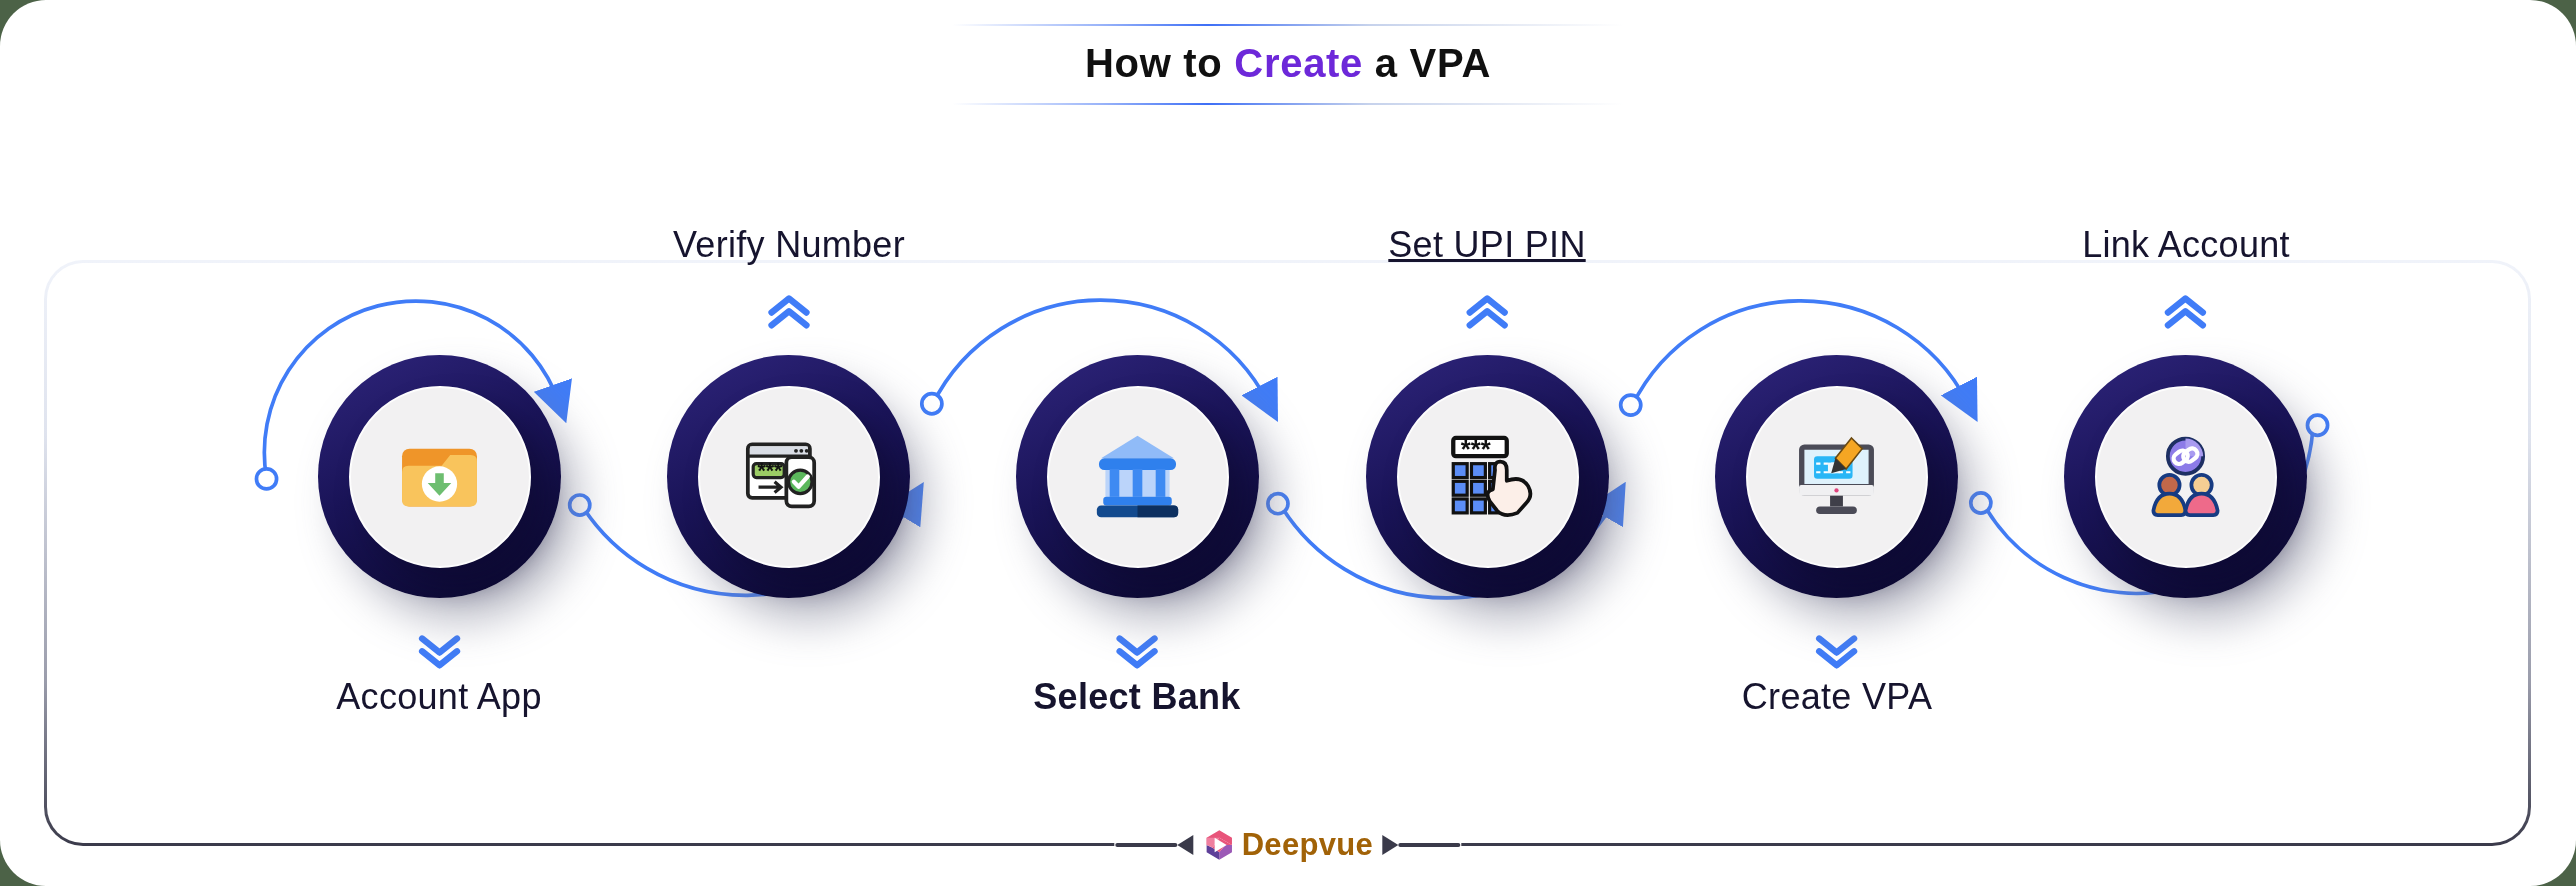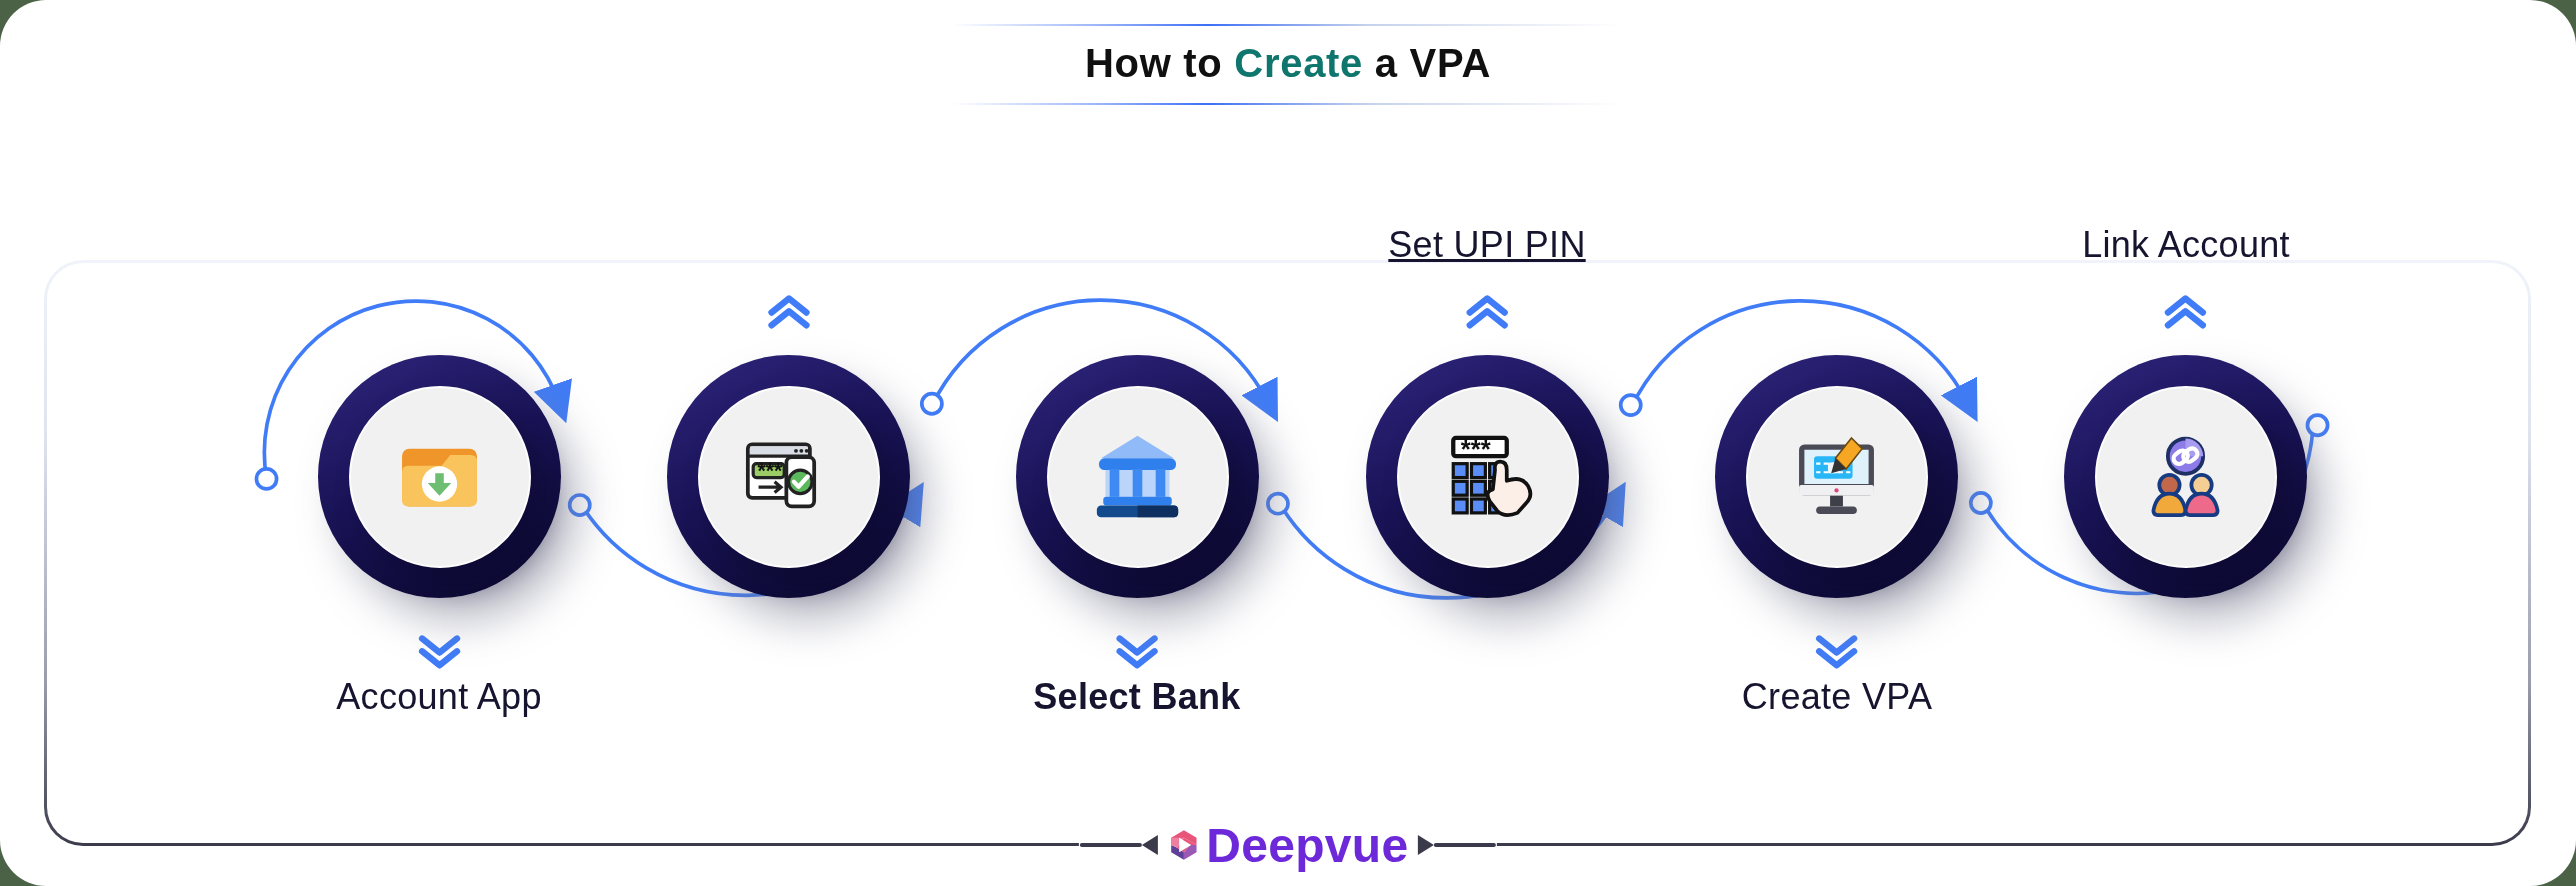--- a/index.html
+++ b/index.html
@@ -21,21 +21,21 @@
     width:671px;text-align:center;
   }
   .title-line{
     height:2px;width:100%;border:none;margin:0;
     background:linear-gradient(90deg,rgba(62,111,246,0) 0%,#9ab4f9 22%,#3E6FF6 38%,#c6d2ec 62%,#e4e9f4 82%,rgba(228,233,244,0) 100%);
   }
   .title-text{
     font-size:40px;font-weight:bold;color:#101010;
     padding:14.8px 0 17.4px 0;white-space:pre;letter-spacing:0.7px;
   }
-  .title-text .hl{color:#0f766e;}
+  .title-text .hl{color:#6d28d9;}
   
   .card{
     position:absolute;left:44px;top:260px;width:2487px;height:586px;
     border-radius:39px;
     background:linear-gradient(180deg,#f0f3fa 0%,#dfe3ee 30%,#9a9cab 72%,#3A3A4A 100%);
   }
   .card::before{
     content:'';position:absolute;inset:2.7px;background:#ffffff;border-radius:36px;
   }
   
@@ -65,21 +65,21 @@
   
   .footer{
     position:absolute;left:1288px;top:821px;transform:translateX(-50%);
     height:48px;display:flex;align-items:center;background:#ffffff;
     padding:0 1.3px;z-index:5;
   }
   .brand-line{width:62px;height:3.4px;background:#3A3A4A;border-radius:2px;}
   .tri-left{width:0;height:0;border-top:10px solid transparent;border-bottom:10px solid transparent;border-right:16px solid #3A3A4A;}
   .tri-right{width:0;height:0;border-top:10px solid transparent;border-bottom:10px solid transparent;border-left:16px solid #3A3A4A;}
   .brand-logo{margin:0 6.7px 0 9.4px;display:flex;align-items:center;}
-  .brand-text{font-size:48px;font-weight:bold;color:#6d28d9;letter-spacing:0.3px;margin-right:9.4px;}
+  .brand-text{font-size:31px;font-weight:bold;color:#a16207;letter-spacing:0.3px;margin-right:9.4px;}
 </style>
 </head>
 <body>
 
 <div class="surface">
 
   <div class="card"></div>
 
   <div class="title-wrap">
     <div class="title-line"></div>
@@ -229,20 +229,21 @@
         <rect x="47.5" y="25" width="14" height="10" rx="5" transform="rotate(-38 54.5 30)" fill="none" stroke="#ffffff" stroke-width="4"></rect>
         <circle cx="35" cy="58" r="9.5" fill="#C2684A" stroke="#173B82" stroke-width="3.5"></circle>
         <path d="M20 82 Q23 66 35 66 Q47 66 50 82 Q50 86 46 86 L24 86 Q20 86 20 82 Z" fill="#F2A93B" stroke="#173B82" stroke-width="3.5"></path>
         <circle cx="65" cy="58" r="9.5" fill="#F5CE93" stroke="#173B82" stroke-width="3.5"></circle>
         <path d="M50 82 Q53 66 65 66 Q77 66 80 82 Q80 86 76 86 L54 86 Q50 86 50 82 Z" fill="#EE6A8A" stroke="#173B82" stroke-width="3.5"></path>
       </svg>
     </div>
   </div>
 
   <div class="step-label label-bottom" style="left:439px;">Account App</div>
+  <div class="step-label label-top" style="left:789px;">Verify Number</div>
   <div class="step-label label-bottom" style="left:1137px;font-weight:bold;">Select Bank</div>
   <div class="step-label label-top" style="left:1487px;text-decoration:underline;">Set UPI PIN</div>
   <div class="step-label label-bottom" style="left:1837px;">Create VPA</div>
   <div class="step-label label-top" style="left:2186px;">Link Account</div>
 
   <div class="footer">
     <div class="brand-line"></div>
     <div class="tri-left"></div>
     <div class="brand-logo">
       <svg width="32" height="32" viewBox="0 0 48 48">

